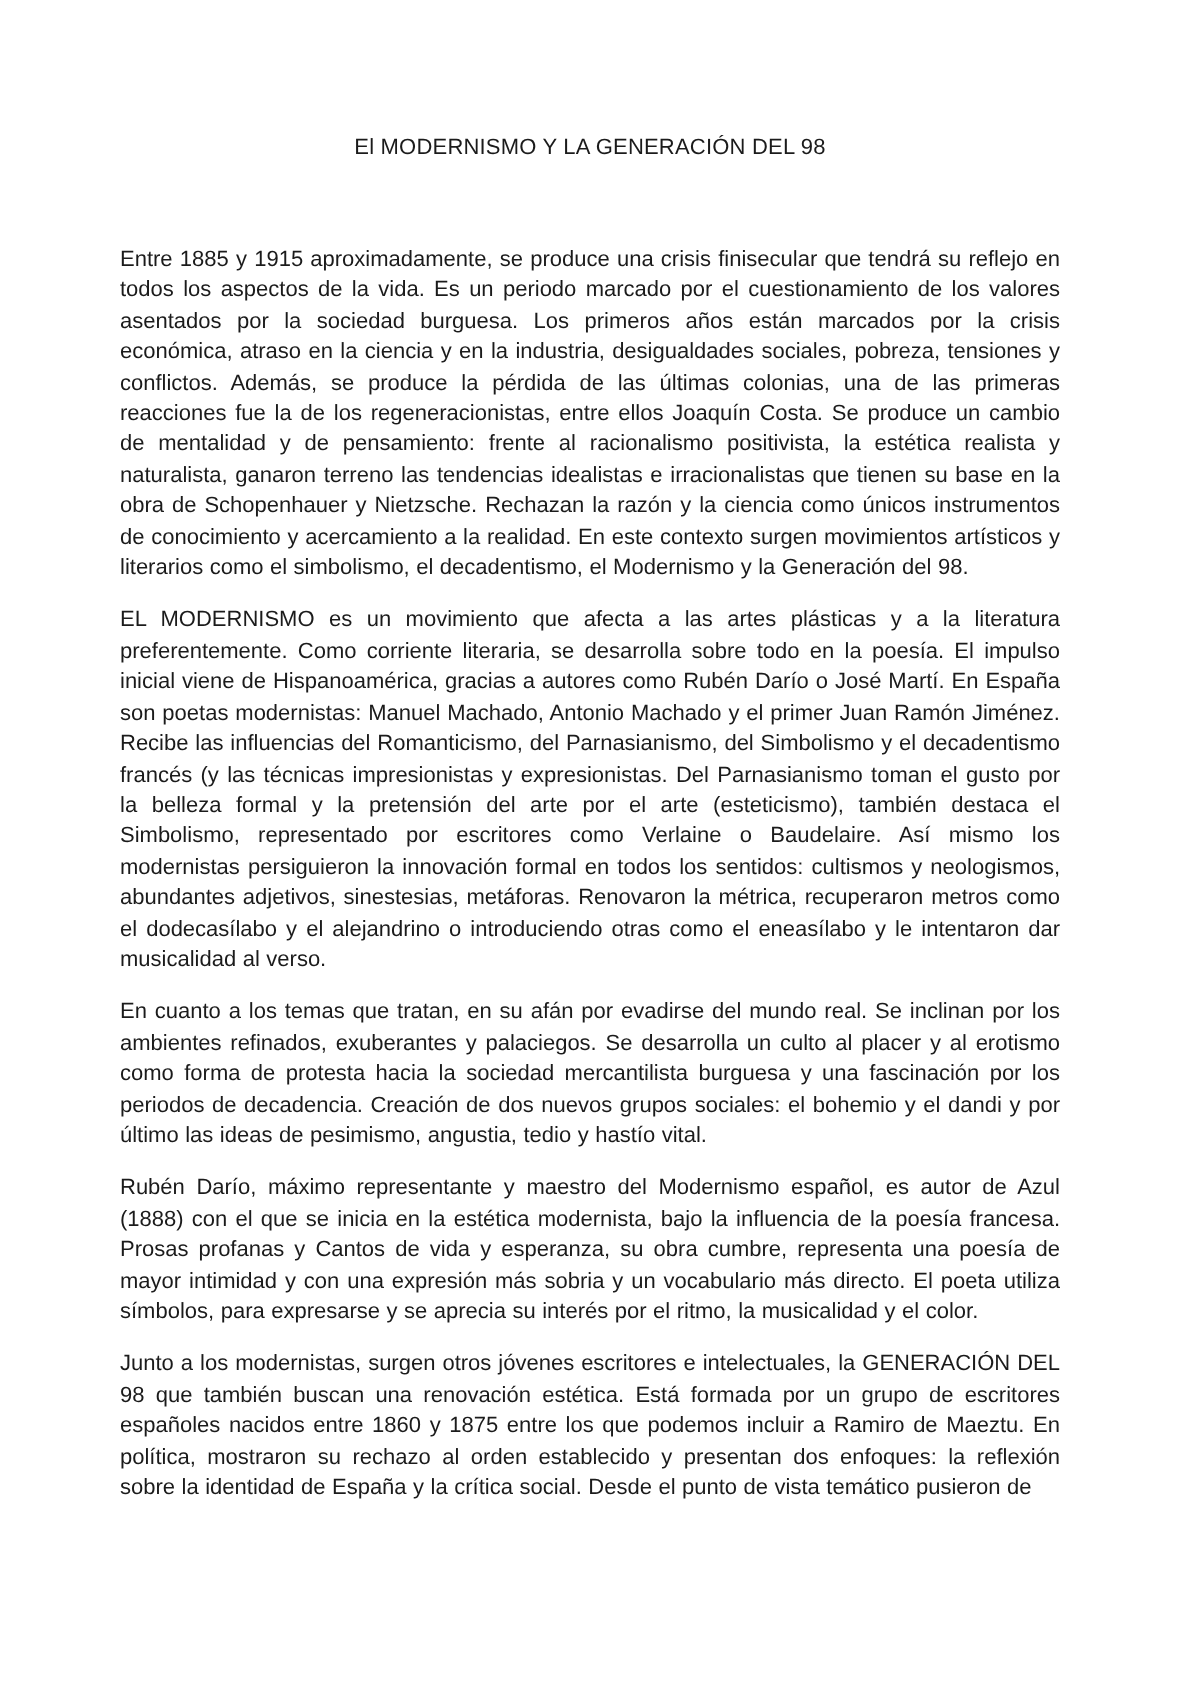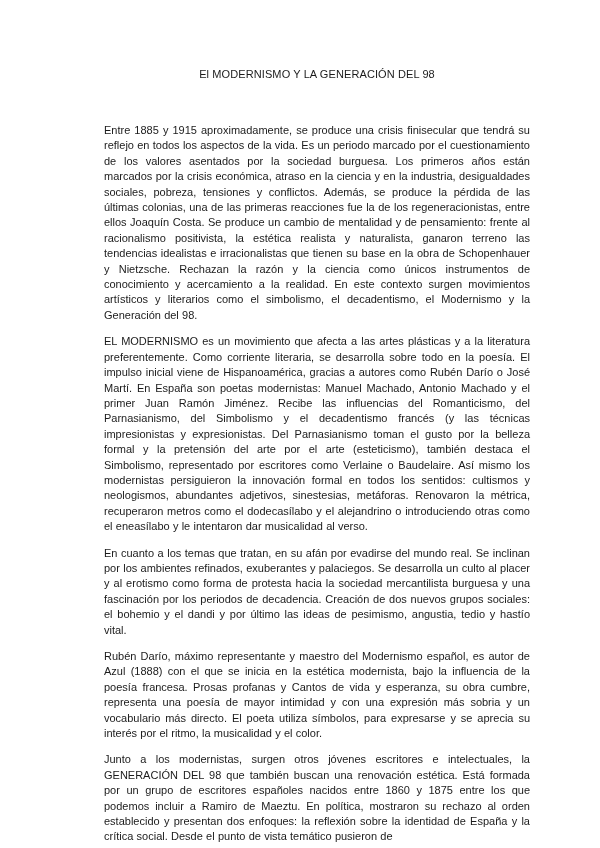--- a/index.html
+++ b/index.html
@@ -12,21 +12,21 @@
     height: 848px;
     font-family: "Liberation Sans", sans-serif;
     color: #1b1b1b;
     -webkit-font-smoothing: antialiased;
   }
   .page {
     box-sizing: border-box;
     width: 600px;
     height: 848px;
     background: #ffffff;
-    padding: 68px 70px 40px 104px;
+    padding: 68px 70px 40px 60px;
     overflow: hidden;
   }
   .doc-title {
     font-size: 11px;
     font-weight: 400;
     text-align: center;
     margin: 0 0 43px 0;
     letter-spacing: 0.1px;
   }
   .doc-paragraph {

